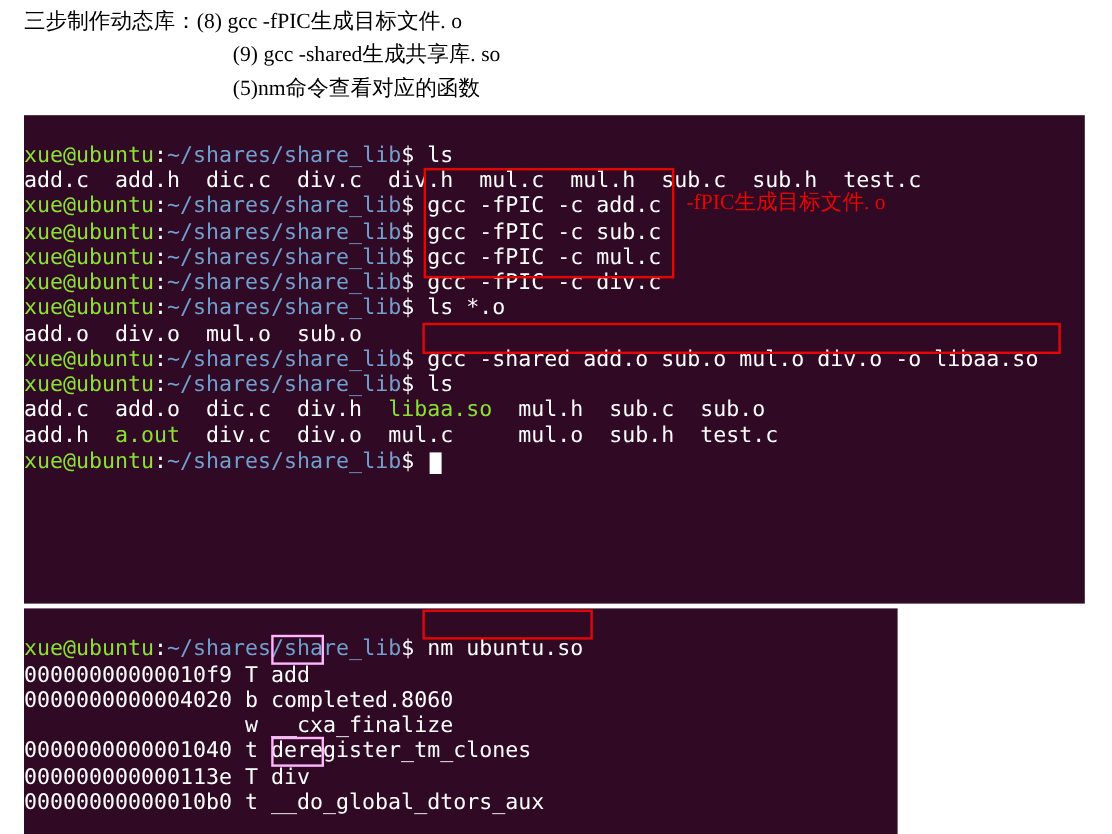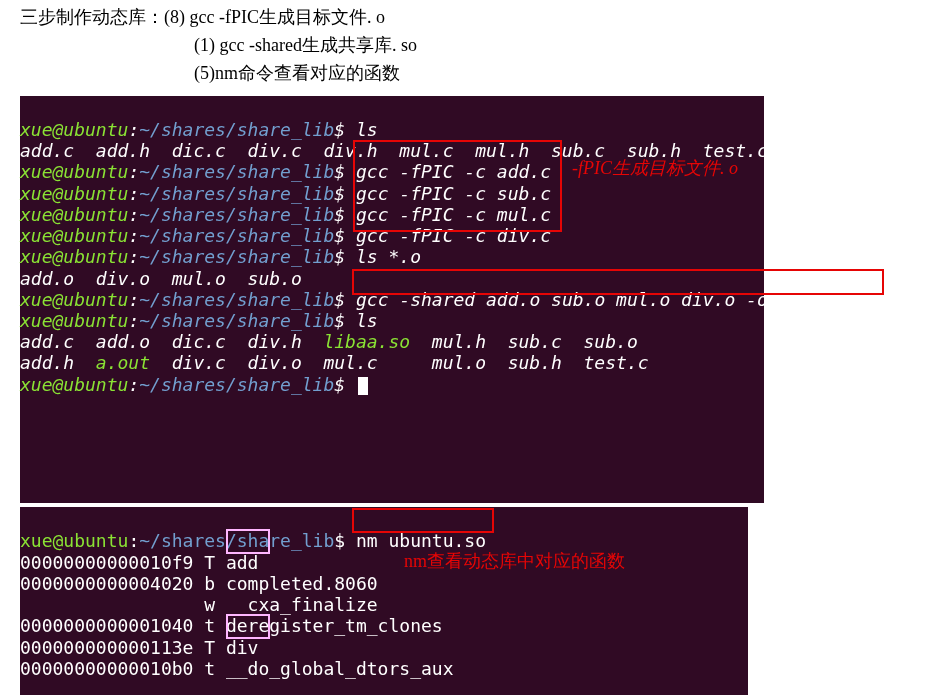--- a/index.html
+++ b/index.html
@@ -22,21 +22,21 @@
       font-family: "DejaVu Sans Mono", "Ubuntu Mono", "Consolas", monospace;
       font-size: 18px;
       line-height: 1.18;
       background: #300a24;
       color: #fff;
       padding: 2px 0;
       margin: 0 0 4px 20px;
       position: relative;
       white-space: pre;
     }
-    .tb1 { width: 744px; font-style: italic; }
+    .tb1 { width: 884px; }
     .tb2 { width: 728px; }
     .user { color: #8ae234; }
     .path { color: #729fcf; }
     .colon, .dollar, .plain { color: #fff; }
     .exec { color: #8ae234; }
     .cursor {
       display: inline-block;
       width: 10px;
       height: 18px;
       background: #fff;
@@ -65,21 +65,21 @@
   </style>
 </head>
 <body>
 
 <div class="container">
 
   <div class="doc-text">
     <div>
       <span>三步制作动态库：</span><span>(8) gcc -fPIC生成目标文件. o</span>
     </div>
-    <div class="indent">(1) gcc -shared生成共享库. so</div>
+    <div class="indent">(9) gcc -shared生成共享库. so</div>
     <div class="indent">(5)nm命令查看对应的函数</div>
   </div>
 
   <div class="term-block tb1">
 <span class="user">xue@ubuntu</span><span class="colon">:</span><span class="path">~/shares/share_lib</span><span class="dollar">$ </span><span class="plain">ls</span>
 <span class="plain">add.c  add.h  dic.c  div.c  div.h  mul.c  mul.h  sub.c  sub.h  test.c</span>
 <span class="user">xue@ubuntu</span><span class="colon">:</span><span class="path">~/shares/share_lib</span><span class="dollar">$ </span><span class="plain">gcc -fPIC -c add.c</span>
 <span class="user">xue@ubuntu</span><span class="colon">:</span><span class="path">~/shares/share_lib</span><span class="dollar">$ </span><span class="plain">gcc -fPIC -c sub.c</span>
 <span class="user">xue@ubuntu</span><span class="colon">:</span><span class="path">~/shares/share_lib</span><span class="dollar">$ </span><span class="plain">gcc -fPIC -c mul.c</span>
 <span class="user">xue@ubuntu</span><span class="colon">:</span><span class="path">~/shares/share_lib</span><span class="dollar">$ </span><span class="plain">gcc -fPIC -c div.c</span>
@@ -104,16 +104,15 @@
 <span class="plain">0000000000001040 t deregister_tm_clones</span>
 <span class="plain">000000000000113e T </span><span class="plain">div</span>
 <span class="plain">00000000000010b0 t __do_global_dtors_aux</span>
 
 
 
 
     <div class="redbox" style="left:332px; top:1px; width:138px; height:21px;"></div>
     <div class="pinkbox" style="left:206px; top:22px; width:40px; height:21px;"></div>
     <div class="pinkbox" style="left:206px; top:107px; width:40px; height:21px;"></div>
-    <div class="anno" style="left:384px; top:44px;">nm查看动态库中对应的函数</div>
   </div>
 
 </div>
 
 </body></html>

